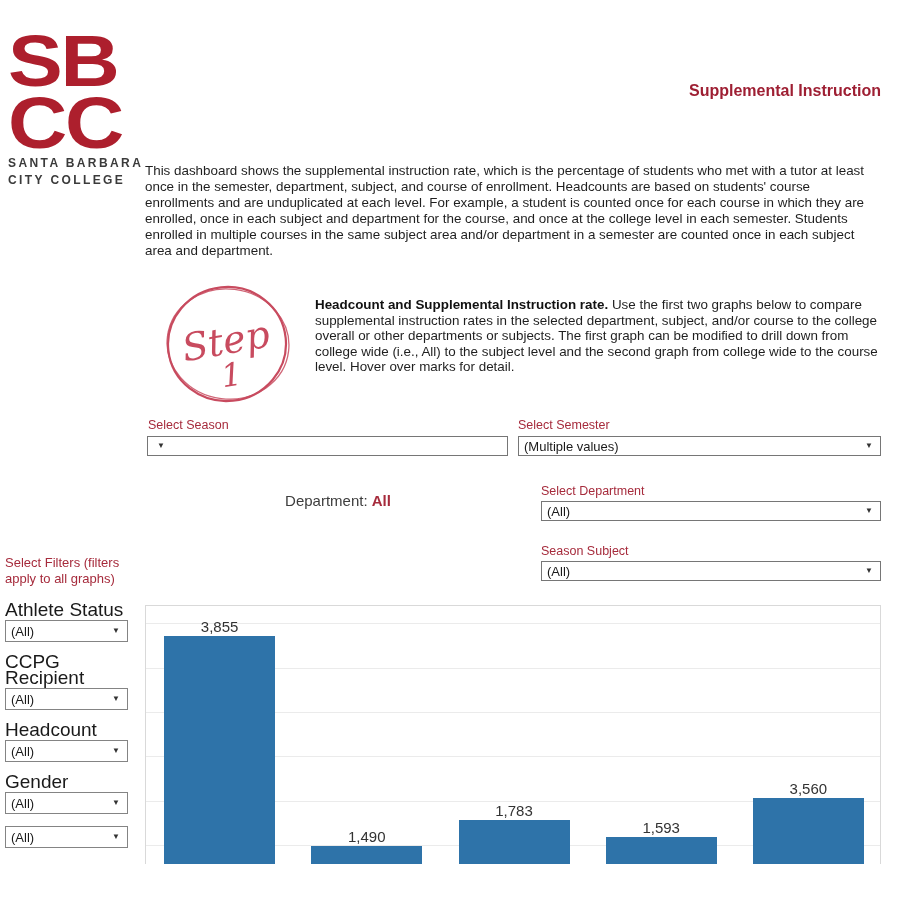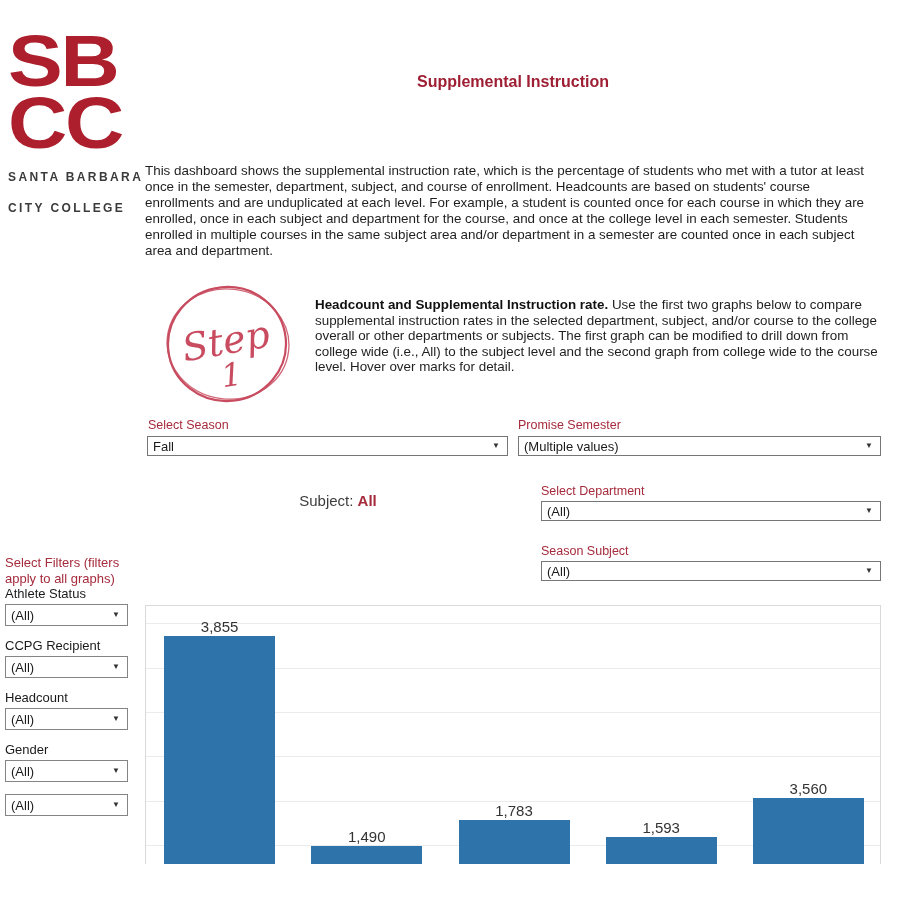--- a/index.html
+++ b/index.html
@@ -12,25 +12,25 @@
   *{margin:0;padding:0;box-sizing:border-box;}
   html,body{width:897px;height:897px;background:#fff;overflow:hidden;
     font-family:"Liberation Sans","DejaVu Sans",sans-serif;}
   .abs{position:absolute;}
 
   
   .logo{left:8px;top:30px;width:130px;}
   .logo-big{font-size:72px;font-weight:900;line-height:62px;color:var(--logo_red);
     letter-spacing:-2px;transform:scaleX(1.14);transform-origin:left center;}
   .logo-small{font-size:12px;font-weight:700;color:#3b3b3b;letter-spacing:2.4px;
-    line-height:15px;margin-top:16px;white-space:nowrap;}
+    line-height:15px;margin-top:2px;white-space:nowrap;}
   .logo-small.first{}
 
   
-  .main-title{left:145px;top:73px;width:736px;text-align:center;
+  .main-title{left:145px;top:82px;width:736px;text-align:right;
     font-size:16px;font-weight:700;color:var(--accent_maroon);}
   .description{left:145px;top:163px;width:737px;font-size:13.4px;line-height:16px;color:#1f1f1f;}
 
   
   .step-badge{left:162px;top:282px;}
   .step-text{left:315px;top:297px;width:567px;font-size:13.4px;line-height:15.6px;color:#1f1f1f;}
   .step-text b{color:#111;}
 
   
   .flabel{font-size:12.5px;color:var(--label_maroon);}
@@ -50,23 +50,23 @@
 
   
   .chart-title{left:162px;top:492px;width:352px;text-align:center;
     font-size:15px;line-height:18px;color:#3d3d3d;}
   .chart-context{font-size:15px;line-height:18px;color:#3d3d3d;}
   .chart-context .ctx-val{font-weight:700;color:var(--label_maroon);}
 
   
   .sidebar{left:5px;top:555px;width:134px;}
   .sidebar-heading{width:122px;font-size:13px;line-height:15.5px;color:var(--label_maroon);
-    margin-bottom:0;}
+    margin-bottom:16px;}
   .side-group{margin-bottom:12px;}
-  .side-label{font-size:13px;line-height:16px;color:#1a1a1a;margin-bottom:2px;width:123px;}
+  .side-label{font-size:19px;line-height:16px;color:#1a1a1a;margin-bottom:2px;width:123px;}
   .side-dd{position:relative;width:123px;height:22px;border:1px solid #848484;}
 
   
   .plot{left:145px;top:605px;width:736px;height:259px;overflow:hidden;
     border-top:1px solid #d9d9d9;border-left:1px solid #d9d9d9;border-right:1px solid #d9d9d9;
     background:#fff;}
   .gridline{position:absolute;left:0;right:0;height:1px;background:#ebebeb;}
   .bar{position:absolute;background:var(--bar_blue);}
   .bar-label{position:absolute;font-size:15px;color:#333;text-align:center;height:15px;line-height:15px;}
 </style>
@@ -92,33 +92,32 @@
     <text x="70" y="104" text-anchor="middle" font-family="DejaVu Serif, serif" font-style="italic" font-size="32" fill="#c84b5f" transform="rotate(-8 70 96)">1</text>
   </svg>
 </div>
 
 <div class="abs step-text">
   <b>Headcount and Supplemental Instruction rate.</b><span> Use the first two graphs below to compare supplemental instruction rates in the selected department, subject, and/or course to the college overall or other departments or subjects. The first graph can be modified to drill down from college wide (i.e., All) to the subject level and the second graph from college wide to the course level. Hover over marks for detail.</span>
 </div>
 
 <div class="abs flabel season-label">Select Season</div>
 <div class="abs dd season-dd">
-  <span class="dd-text">Fall</span>
   <span class="dd-arrow">▼</span>
 </div>
 
-<div class="abs flabel semester-label">Promise Semester</div>
+<div class="abs flabel semester-label">Select Semester</div>
 <div class="abs dd semester-dd">
   <span class="dd-text">(Multiple values)</span>
   <span class="dd-arrow">▼</span>
 </div>
 
 <div class="abs chart-title">
   <div class="chart-context">
-    <span>Subject:</span>
+    <span>Department:</span>
     <span class="ctx-val">All</span>
   </div>
 </div>
 
 <div class="abs flabel department-label">Select Department</div>
 <div class="abs dd department-dd">
   <span class="dd-text">(All)</span>
   <span class="dd-arrow">▼</span>
 </div>
 

